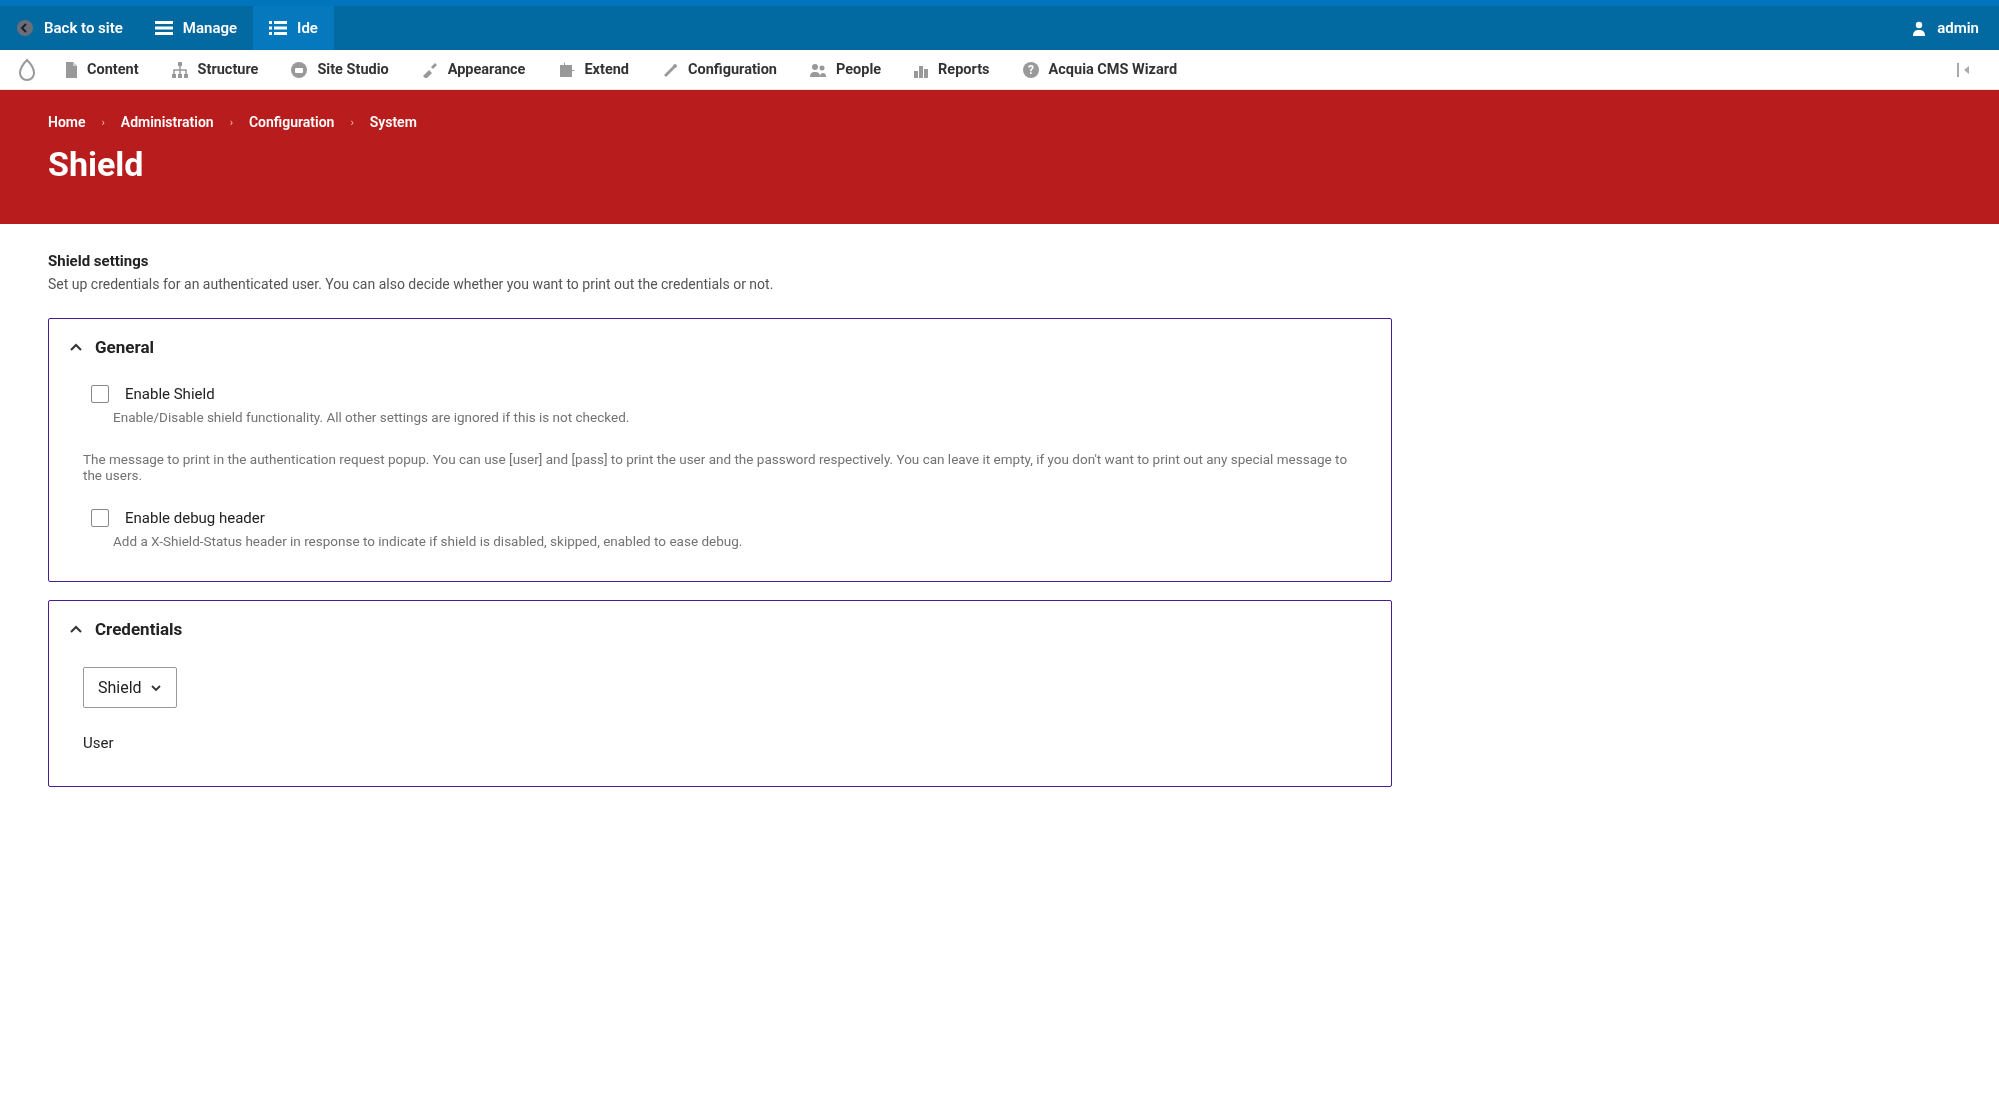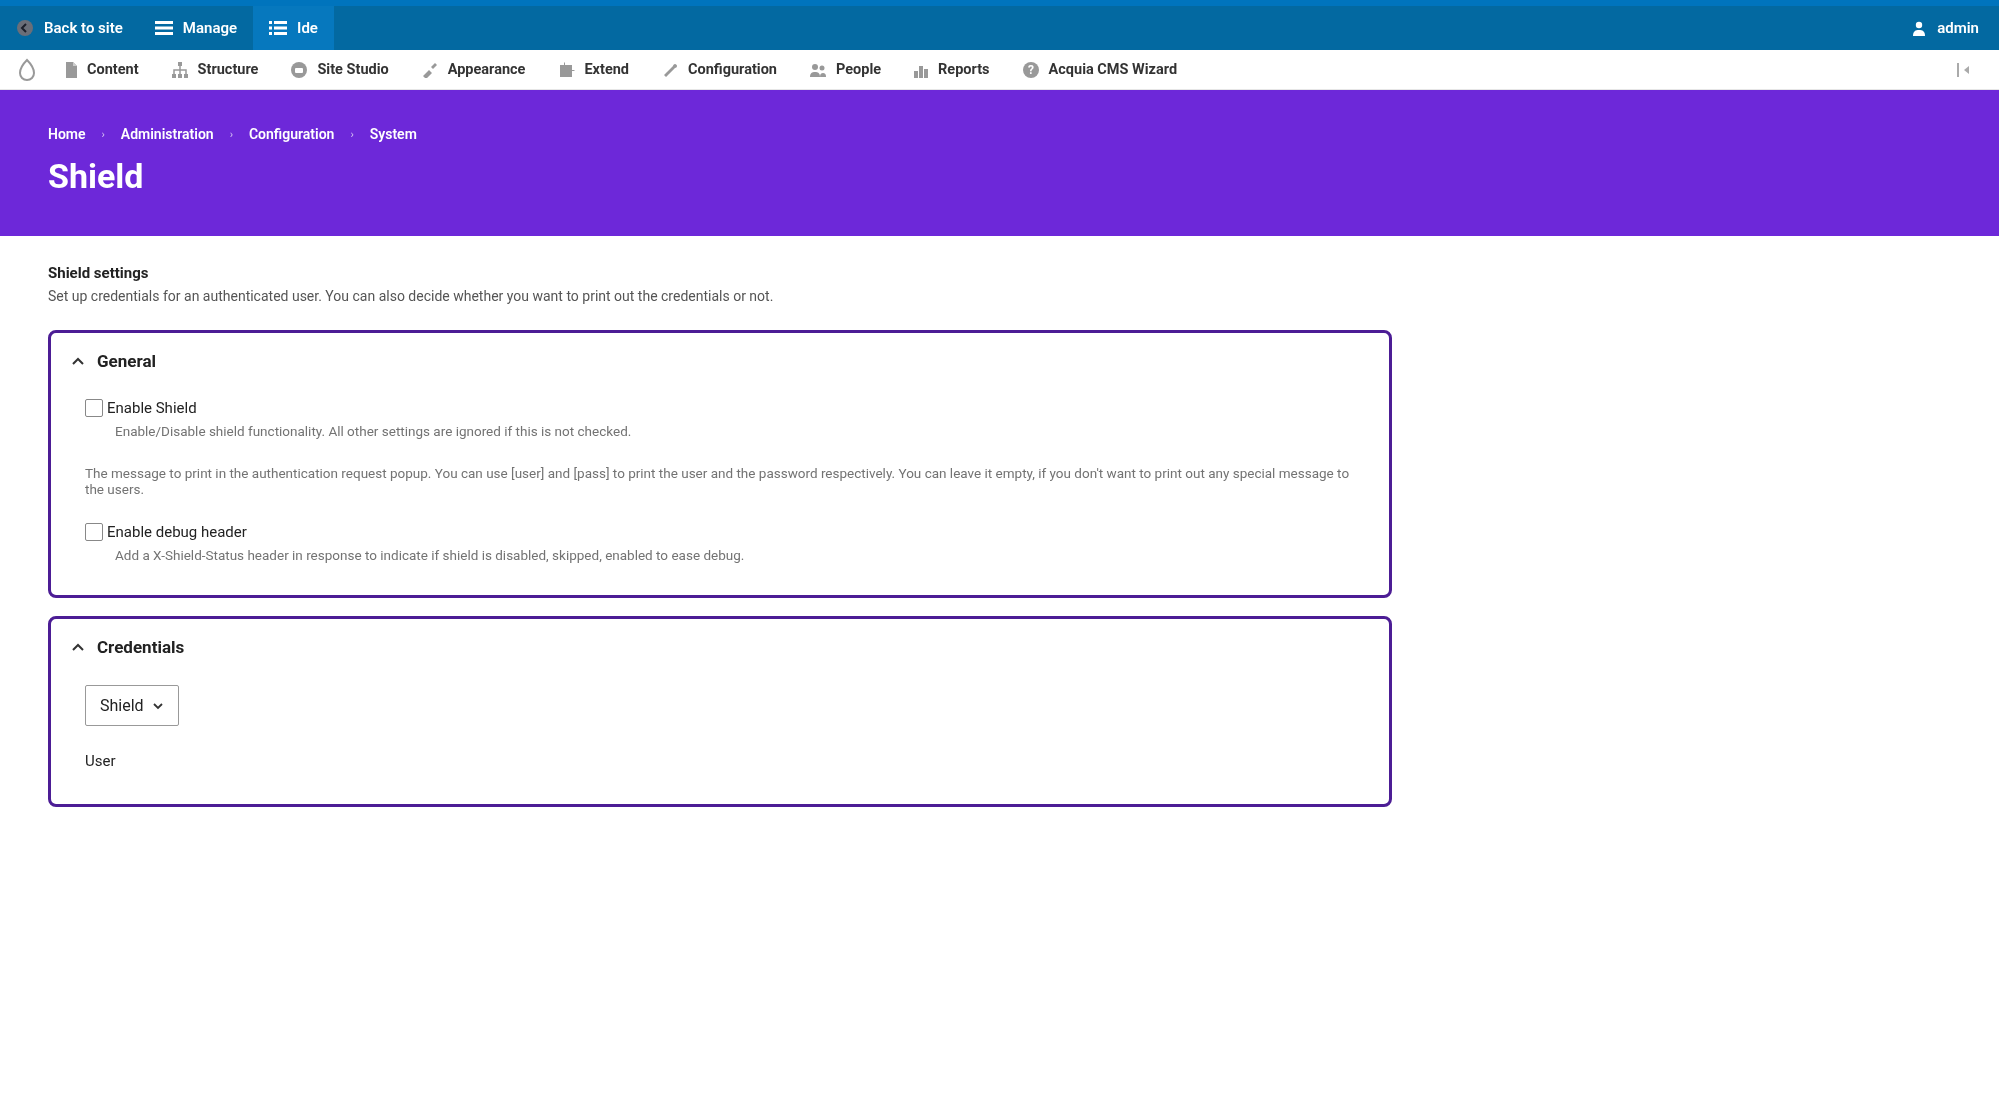--- a/index.html
+++ b/index.html
@@ -18,38 +18,38 @@
 
 
 .admin-nav { background: #fff; height: 40px; display: flex; align-items: center; padding: 0 16px; border-bottom: 1px solid #e6e6e6; gap: 8px; }
 .admin-nav-item { display: flex; align-items: center; gap: 9px; padding: 0 12px; height: 100%; font-weight: 700; color: #333; font-size: 14.5px; cursor: pointer; }
 .admin-nav-icon { color: #888; display: inline-flex; }
 .drupal-logo { color: #aaa; display: inline-flex; margin-right: 6px; }
 .admin-nav-spacer { flex: 1; }
 .collapse-btn { color: #aaa; cursor: pointer; padding: 0 8px; }
 
 
-.page-header { background: #6d28d9; color: #fff; padding: 36px 48px 40px; }
+.page-header { background: #b91c1c; color: #fff; padding: 24px 48px 40px; }
 .breadcrumb { display: flex; align-items: center; gap: 16px; font-size: 14px; margin-bottom: 14px; }
 .breadcrumb a { color: #fff; text-decoration: none; font-weight: 600; }
 .breadcrumb .sep { color: rgba(255,255,255,0.7); font-size: 11px; }
 .page-title { font-size: 34px; font-weight: 700; }
 
 
 .content { padding: 28px 48px 40px; max-width: 1440px; }
 .section-title { font-weight: 700; font-size: 15px; margin-bottom: 6px; }
 .section-desc { color: #555; font-size: 14px; margin-bottom: 26px; }
 
 
-.fieldset { border: 3px solid #4c1d95; border-radius: 8px; margin-bottom: 18px; }
+.fieldset { border: 1px solid #4c1d95; border-radius: 2px; margin-bottom: 18px; }
 .fieldset-legend { display: flex; align-items: center; gap: 12px; padding: 18px 20px; font-weight: 700; font-size: 17px; cursor: pointer; }
 .fieldset-body { padding: 10px 34px 26px; }
 
 .form-item { margin-bottom: 26px; }
-.checkbox-row { display: flex; align-items: center; gap: 4px; margin-bottom: 6px; }
+.checkbox-row { display: flex; align-items: center; gap: 16px; margin-bottom: 6px; margin-left: 8px; }
 .checkbox-box { width: 18px; height: 18px; border: 1.5px solid #888; border-radius: 2px; background: #fff; cursor: pointer; flex-shrink: 0; }
 .checkbox-label { font-size: 15px; color: #222; }
 .help-text { color: #737373; font-size: 13.5px; margin-left: 30px; }
 .help-text.nomargin { margin-left: 0; }
 
 .field-label { font-weight: 400; font-size: 15px; color: #222; margin-bottom: 8px; display: block; }
 .text-input { width: 500px; padding: 10px 14px; border: 1px solid #999; border-radius: 2px; font-size: 16px; color: #222; background: #fff; }
 
 .select-wrap { display: inline-flex; align-items: center; border: 1px solid #999; border-radius: 2px; padding: 10px 14px; font-size: 16px; gap: 8px; cursor: pointer; background: #fff; }
 

